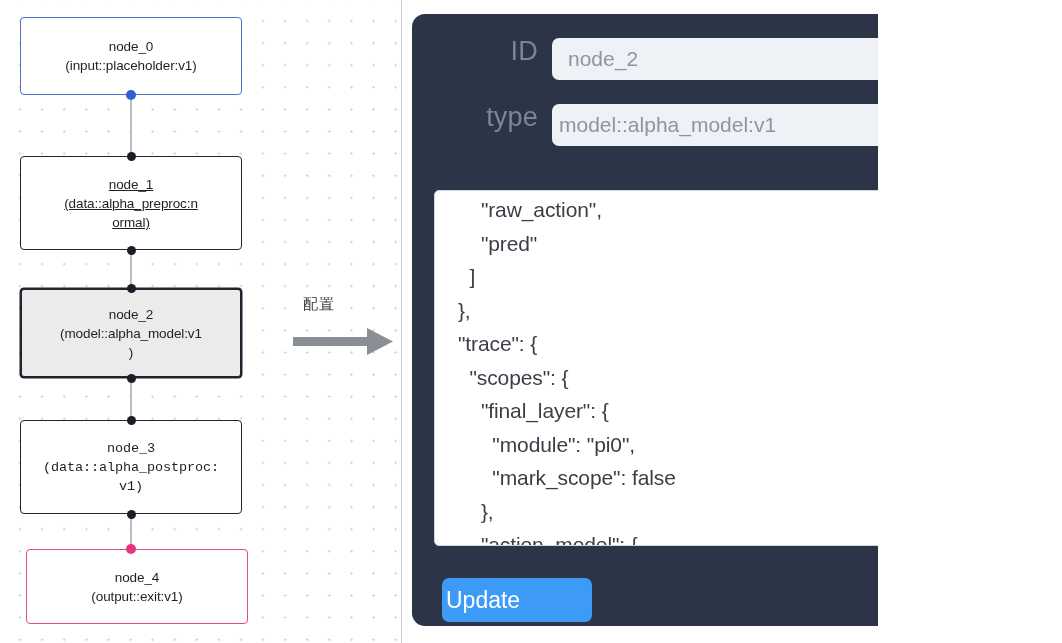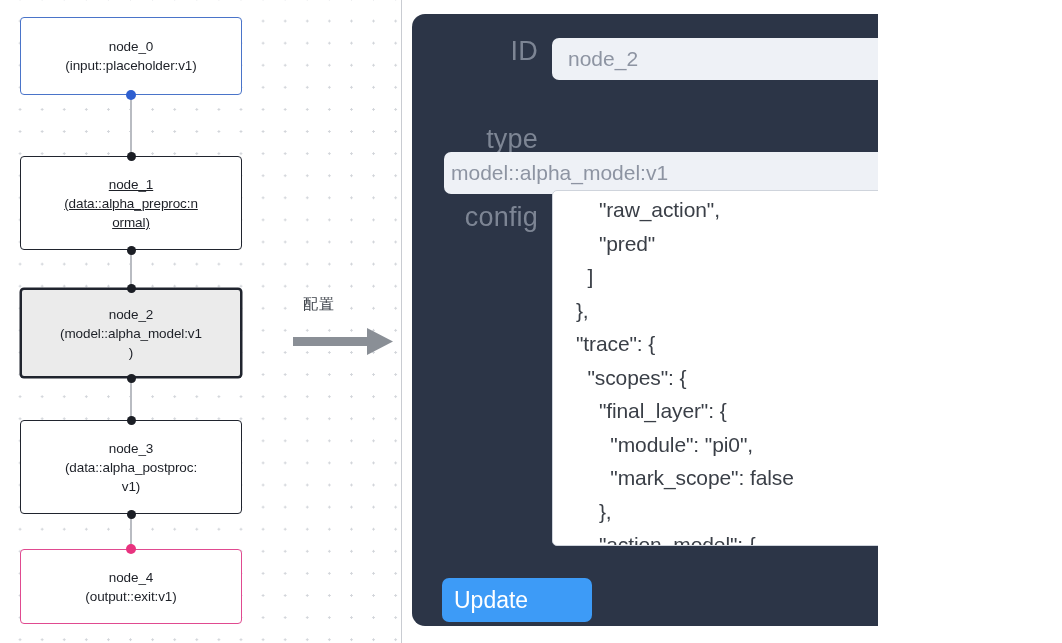--- a/index.html
+++ b/index.html
@@ -132,21 +132,21 @@
     font-size: 21px;
     font-family: "Liberation Sans", "DejaVu Sans", sans-serif;
     padding: 7px 16px;
     outline: none;
   }
 
   #row-id        { left: 62px;  top: 24px;  }
   #row-id .field-label  { width: 64px; }
   #id-input      { width: 490px; height: 42px; margin-left: 14px; }
 
-  #row-type      { left: 18px;  top: 112px; flex-direction: column;  }
+  #row-type      { left: 18px;  top: 90px;  }
   #row-type .field-label { width: 108px; }
   #type-input    { width: 490px; height: 42px; margin-left: 14px; padding-left: 7px; }
 
   #row-config    { left: 8px;   top: 176px; }
   #row-config .field-label { width: 118px; padding-top: 14px; }
 
   #config-textarea {
     position: relative;
     margin-left: 14px;
     width: 490px;
@@ -200,21 +200,21 @@
     top: 564px;
     width: 150px;
     height: 44px;
     background: #3d9bf7;
     color: #ffffff;
     border: none;
     border-radius: 7px;
     font-size: 23px;
     font-family: "Liberation Sans", "DejaVu Sans", sans-serif;
     text-align: left;
-    padding-left: 12px;
+    padding-left: 4px;
     cursor: pointer;
   }
 </style>
 </head>
 <body>
 
 <div id="screen">
 
   <div id="graph-canvas">
 
@@ -238,29 +238,29 @@
     <div class="handle" style="left:131px; top:250px;"></div>
 
     <div class="node n-selected" style="top:288px; height:90px;">
       <span class="nlabel">node_2
 (model::alpha_model:v1
 )</span>
     </div>
     <div class="handle" style="left:131px; top:288px;"></div>
     <div class="handle" style="left:131px; top:378px;"></div>
 
-    <div class="node n-default" style="top:420px; height:94px;">
+    <div class="node n-default" style="top:420px; height:94px;font-family:Liberation Mono, monospace;">
       <span class="nlabel">node_3
 (data::alpha_postproc:
 v1)</span>
     </div>
     <div class="handle" style="left:131px; top:420px;"></div>
     <div class="handle" style="left:131px; top:514px;"></div>
 
-    <div class="node n-output" style="top:549px; height:75px;">
+    <div class="node n-output" style="top:549px; height:75px;margin-left:6px;">
       <span class="nlabel">node_4
 (output::exit:v1)</span>
     </div>
     <div class="handle h-pink" style="left:131px; top:549px;"></div>
 
   </div>
 
   <div id="arrow-group">
     <div id="arrow-caption">配置</div>
     <svg width="104" height="34" viewBox="0 0 104 34" style="position:absolute; left:0; top:30px;">
@@ -274,21 +274,20 @@
       <div class="field-label">ID</div>
       <input class="text-input" id="id-input" type="text" value="node_2" style="">
     </div>
 
     <div class="field-row" id="row-type">
       <div class="field-label">type</div>
       <input class="text-input" id="type-input" type="text" value="model::alpha_model:v1" style="">
     </div>
 
     <div class="field-row" id="row-config">
-      <div class="field-label">config</div>
       <div id="config-textarea">
         <pre id="config-text">        "raw_action",
         "pred"
       ]
     },
     "trace": {
       "scopes": {
         "final_layer": {
           "module": "pi0",
           "mark_scope": false

